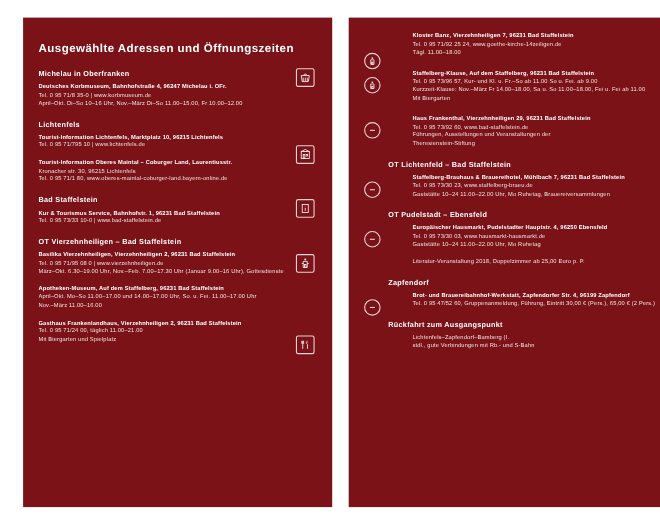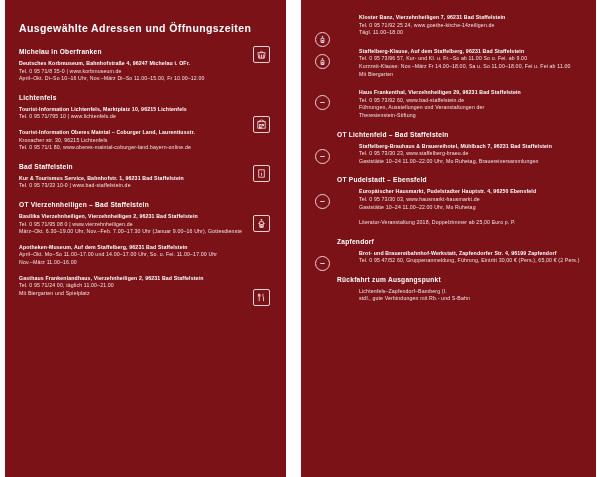--- a/index.html
+++ b/index.html
@@ -13,21 +13,21 @@
     font-family: "Liberation Sans", sans-serif;
     overflow: hidden;
   }
   .page {
     position: relative;
     width: 476px;
     height: 477px;
     background: #ffffff;
     display: flex;
     gap: 6px;
-    padding: 0;
+    padding: 16px;
     box-sizing: border-box;
   }
   .panel {
     background: #7a1218;
     color: #ffffff;
     box-sizing: border-box;
     position: relative;
   }
   .panel-left {
     width: 285px;

